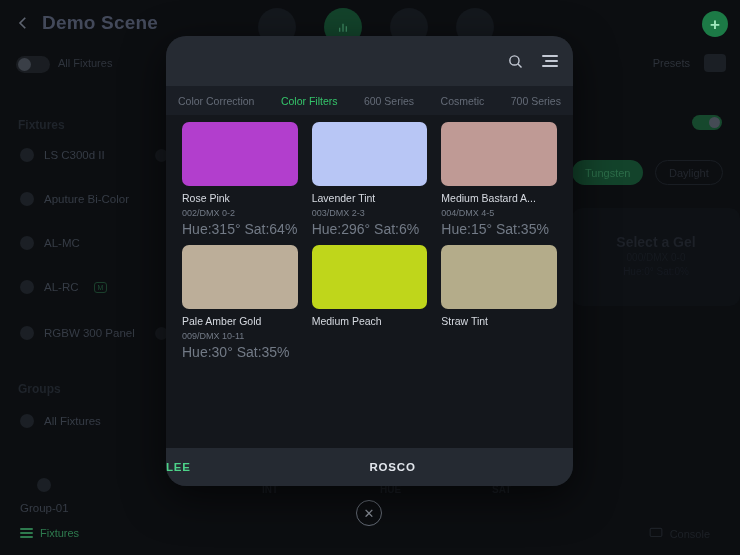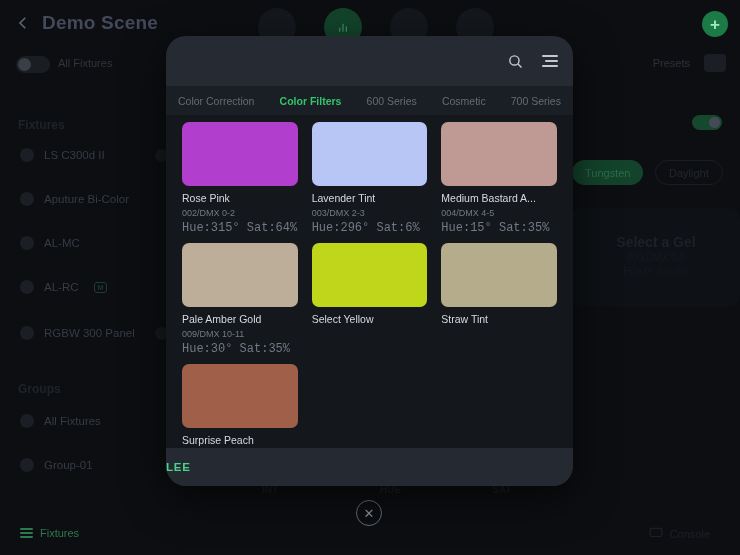--- a/index.html
+++ b/index.html
@@ -103,29 +103,29 @@
   .hamburger i { display:block; height:1.8px; background:#c3c9d4; border-radius:1px; }
   .hamburger i:nth-child(1){ width:16px; }
   .hamburger i:nth-child(2){ width:13px; }
   .hamburger i:nth-child(3){ width:16px; }
 
   .tabs {
     height:29px; background:#1a1e25; display:flex; align-items:center;
     padding:0 12px; justify-content:space-between;
   }
   .tab { font-size:10.5px; color:#646b77; white-space:nowrap; }
-  .tab.active { color:#34c46a; font-weight:bold; }
+  .tab.active { color:#34c46a; font-weight:normal; }
 
   .grid-wrap { position:absolute; top:79px; left:0; right:0; bottom:38px; background:#14171c; overflow:hidden; }
   .grid { padding:7px 16px 0 16px; display:grid; grid-template-columns:repeat(3,1fr); gap:8px 14px; }
   .cell { width:100%; }
   .sw { width:100%; height:64px; border-radius:7px; }
   .sw-name { margin-top:6px; font-size:10.5px; color:#d6dae1; white-space:nowrap; overflow:hidden; text-overflow:ellipsis; }
   .sw-dmx { margin-top:4px; font-size:9px; color:#727a86; }
-  .sw-hue { margin-top:3px; font-size:12px; color:#727a86;font-family:Liberation Mono, monospace; }
+  .sw-hue { margin-top:3px; font-size:14px; color:#727a86; }
 
   .brandbar {
     position:absolute; bottom:0; left:0; right:0; height:38px;
     background:#252a32; display:flex; align-items:center;
   }
   .brand { flex:1; font-size:11.5px; font-weight:bold; letter-spacing:.8px; }
   .brand.active { color:#4dd389; }
   .brand.inactive { color:#e2e6ec; }
 </style>
 </head>
@@ -187,21 +187,21 @@
       <span class="side-name">RGBW 300 Panel</span>
     </div>
     <div class="side-circ-r" style="left:155px; top:149px;"></div>
     <div class="side-circ-r" style="left:155px; top:327px;"></div>
 
     <div class="side-sec-title" style="left:18px; top:382px;">Groups</div>
     <div class="side-item" style="left:20px; top:414px;">
       <span class="side-dot"></span>
       <span class="side-name">All Fixtures</span>
     </div>
-    <div class="side-item" style="left:20px; top:458px;">
+    <div class="side-item" style="left:20px; top:478px;flex-direction:column;">
       <span class="side-dot"></span>
       <span class="side-name">Group-01</span>
     </div>
 
     <div class="right-toggle"></div>
     <div class="chip tungsten">Tungsten</div>
     <div class="chip daylight">Daylight</div>
     <div class="gel-panel">
       <div class="gel-title">Select a Gel</div>
       <div class="gel-sub1">000/DMX 0-0</div>
@@ -278,36 +278,31 @@
             <div class="sw-hue">Hue:15° Sat:35%</div>
           </div>
           <div class="cell">
             <div class="sw" style="background: rgb(188, 174, 153);"></div>
             <div class="sw-name">Pale Amber Gold</div>
             <div class="sw-dmx">009/DMX 10-11</div>
             <div class="sw-hue">Hue:30° Sat:35%</div>
           </div>
           <div class="cell">
             <div class="sw" style="background: rgb(191, 214, 27);"></div>
-            <div class="sw-name">Select Yellow</div>
+            <div class="sw-name">Medium Peach</div>
             <div class="sw-dmx"></div>
             <div class="sw-hue"></div>
           </div>
           <div class="cell">
             <div class="sw" style="background: rgb(180, 172, 138);"></div>
             <div class="sw-name">Straw Tint</div>
             <div class="sw-dmx"></div>
             <div class="sw-hue"></div>
           </div>
-          <div class="cell">
-            <div class="sw" style="background: rgb(159, 95, 73);"></div>
-            <div class="sw-name">Surprise Peach</div>
-            <div class="sw-dmx"></div>
-            <div class="sw-hue"></div>
-          </div>
         </div>
     </div>
 
     <div class="brandbar">
       <div class="brand active">LEE</div>
+      <div class="brand inactive">ROSCO</div>
     </div>
   </div>
 </div>
 
 </body></html>

